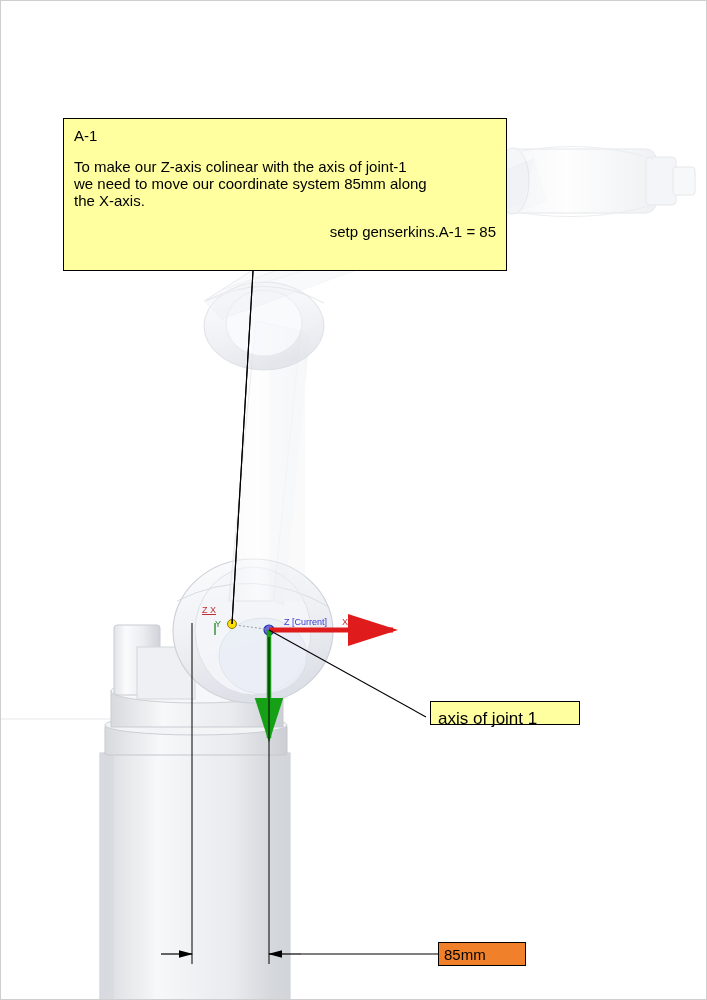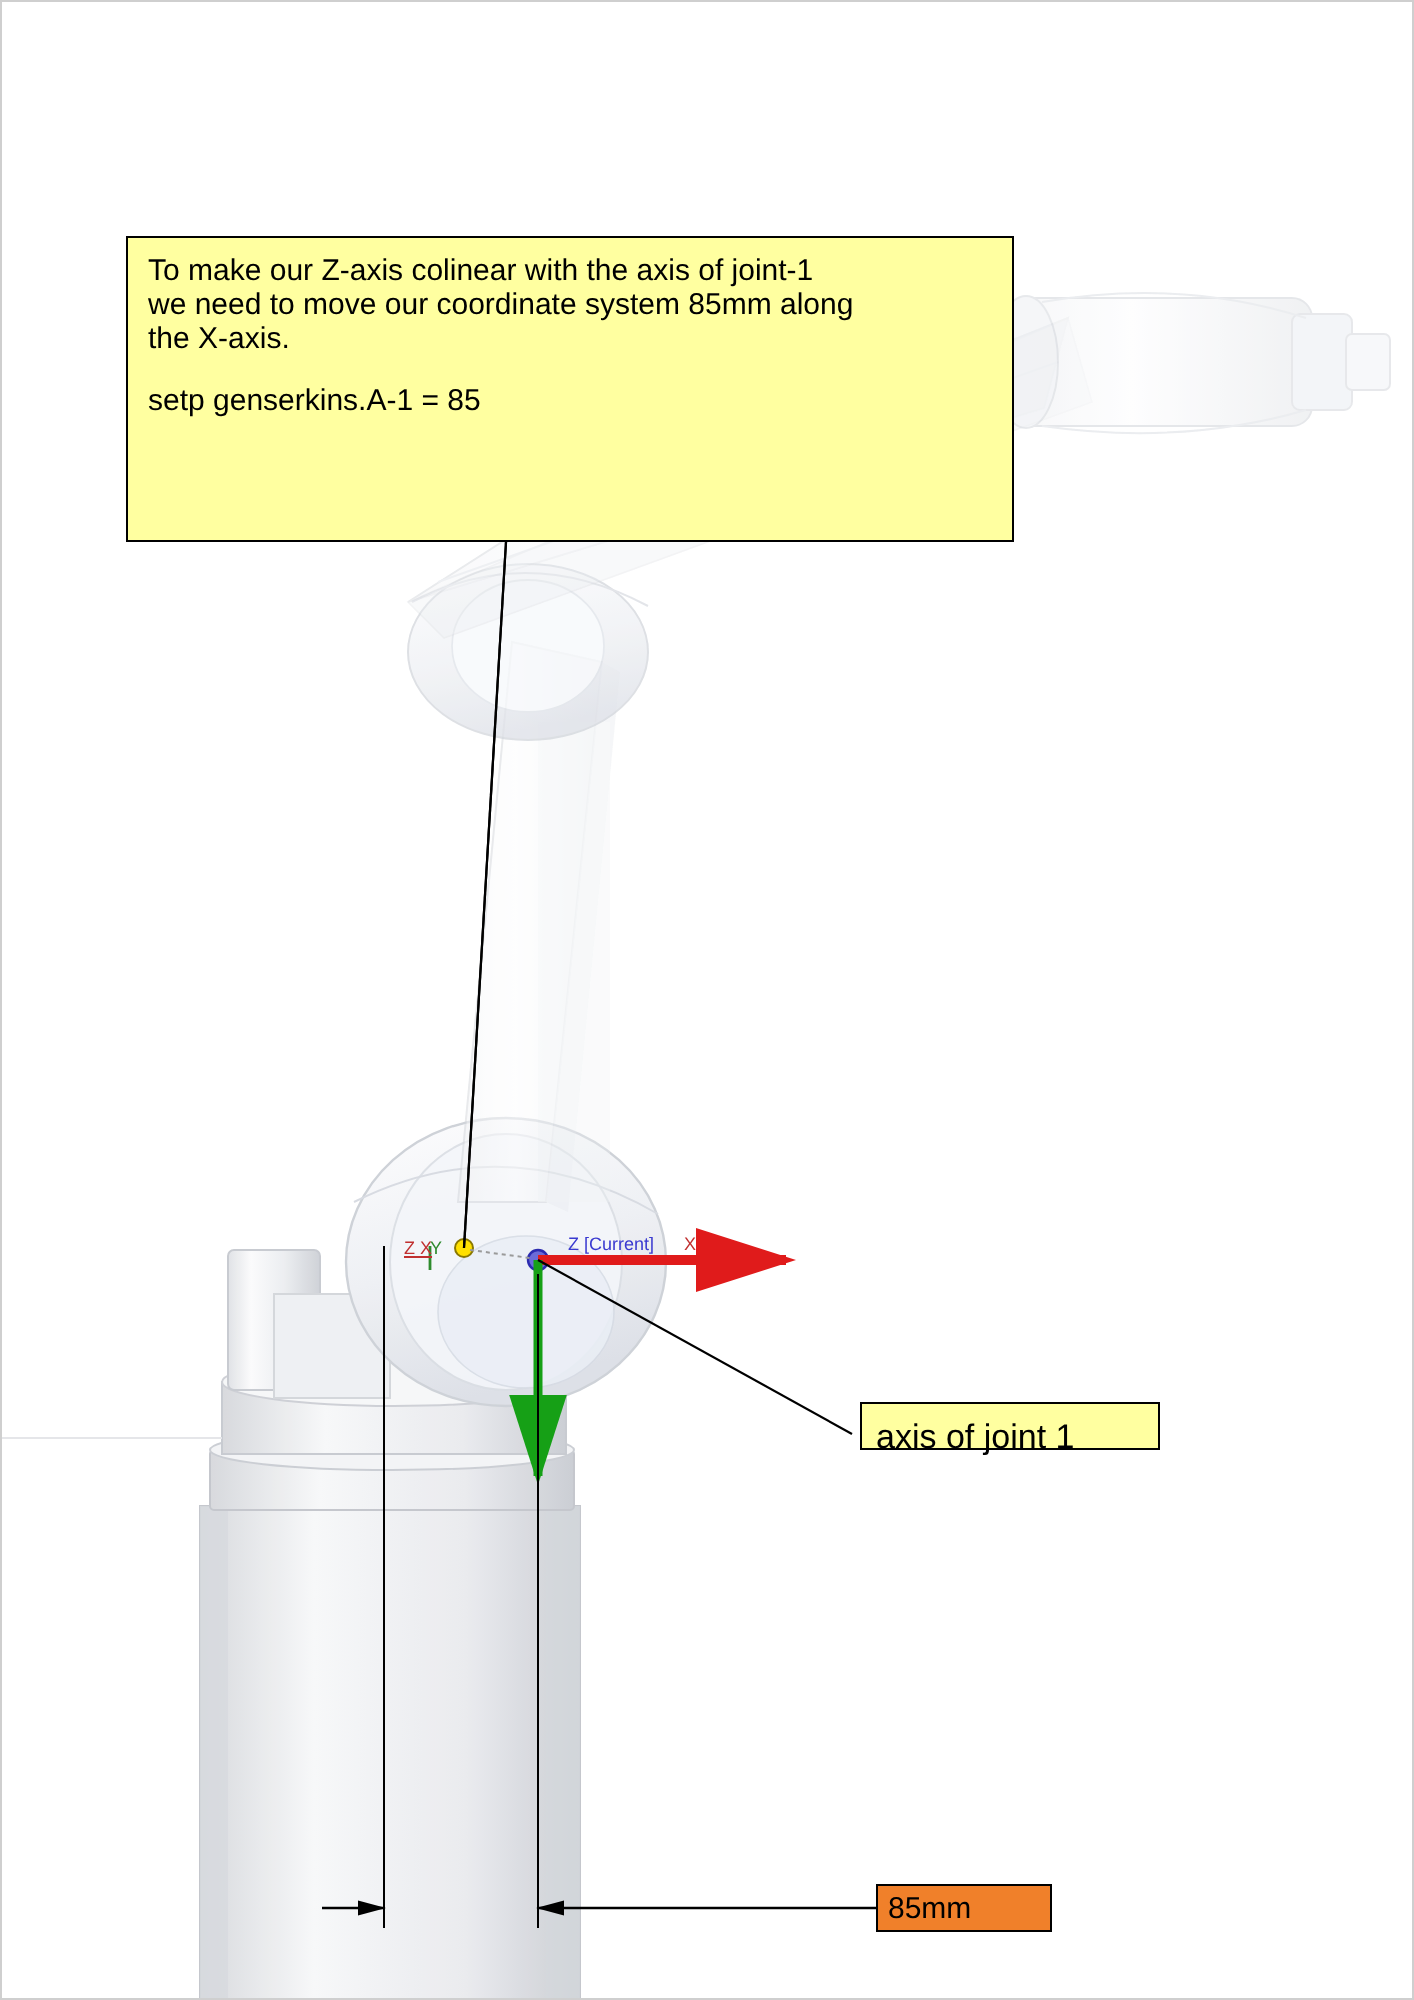--- a/index.html
+++ b/index.html
@@ -40,21 +40,21 @@
     left: 62px;
     top: 117px;
     width: 444px;
     height: 153px;
     padding: 8px 10px 0 10px;
     font-size: 15px;
     line-height: 17px;
   }
   .callout-main .line-title { margin: 0 0 14px 0; }
   .callout-main .para { margin: 0 0 14px 0; }
-  .callout-main .code { margin: 0; }
+  .callout-main .code { margin: 0; text-align: right; }
 
   .callout-joint {
     left: 429px;
     top: 700px;
     width: 150px;
     height: 24px;
     font-size: 17px;
     line-height: 34px;
     padding-left: 7px;
     white-space: nowrap;
@@ -71,21 +71,21 @@
     padding-left: 5px;
   }
 
   
   .axis-label {
     position: absolute;
     font-size: 9px;
     font-family: "Liberation Sans", sans-serif;
     white-space: nowrap;
   }
-  .lbl-zx { left: 201px; top: 618px; color: #c03030; text-decoration: underline; }
+  .lbl-zx { left: 201px; top: 604px; color: #c03030; text-decoration: underline; }
   .lbl-y  { left: 214px; top: 618px; color: #2e8b2e; }
   .lbl-zcur { left: 283px; top: 616px; color: #3a3ad0; }
   .lbl-x  { left: 341px; top: 616px; color: #c03030; }
 </style>
 </head>
 <body>
 
 <div id="page">
 
   <svg class="robot-layer" viewBox="0 0 707 1000" width="707" height="1000">
@@ -210,20 +210,21 @@
       <line x1="191" y1="622" x2="191" y2="963" stroke="#000000" stroke-width="1"></line>
       <line x1="268" y1="636" x2="268" y2="963" stroke="#000000" stroke-width="1"></line>
 
       <line x1="160" y1="953" x2="191" y2="953" stroke="#000000" stroke-width="1.2" marker-end="url(#dimArrowR)"></line>
       <line x1="300" y1="953" x2="268" y2="953" stroke="#000000" stroke-width="1.2" marker-end="url(#dimArrowR)"></line>
       <line x1="300" y1="953" x2="437" y2="953" stroke="#000000" stroke-width="1.2"></line>
     </g>
   </svg>
 
   <div class="callout callout-main">
+    <div class="line-title">A-1</div>
     <div class="para">
       <span>To make our Z-axis colinear with the axis of joint-1</span><br>
       <span>we need to move our coordinate system 85mm along</span><br>
       <span>the X-axis.</span>
     </div>
     <div class="code">setp genserkins.A-1 = 85</div>
   </div>
 
   <div class="callout callout-joint">axis of joint 1</div>
 

